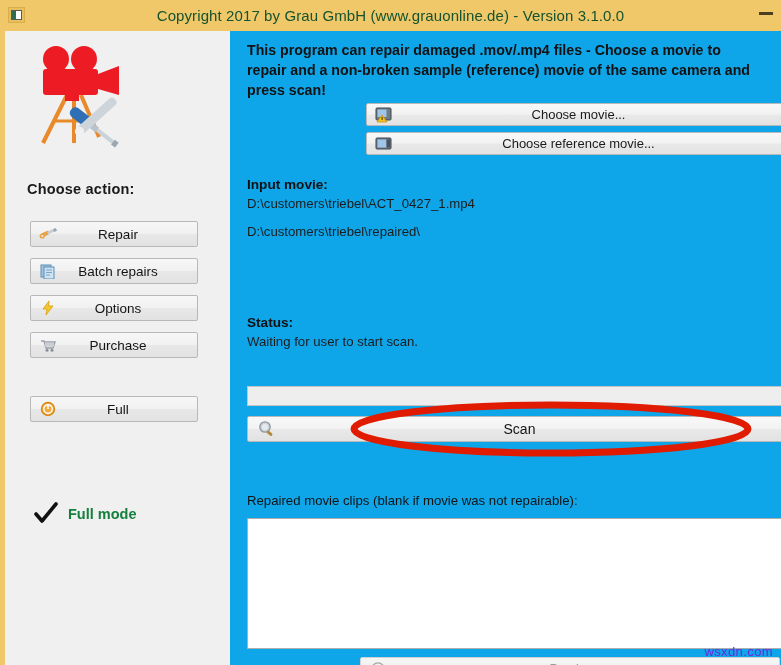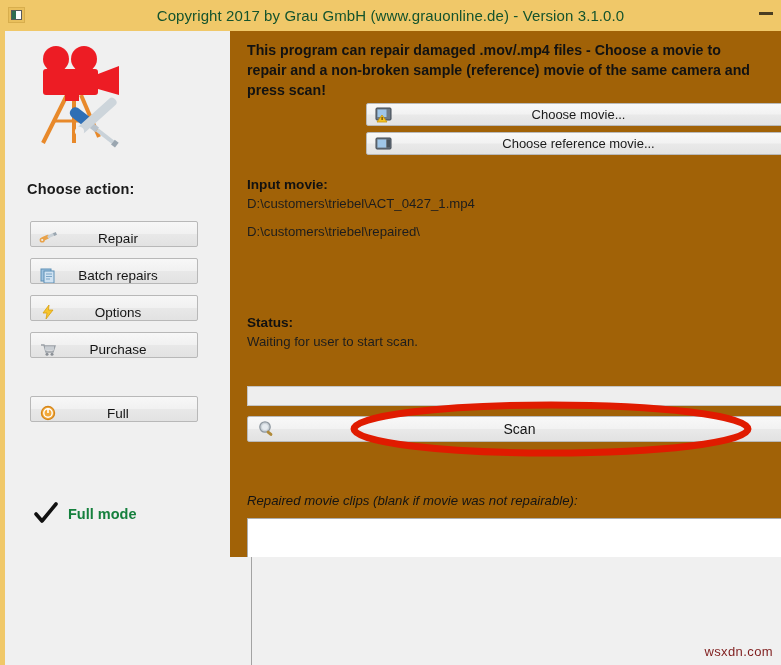--- a/index.html
+++ b/index.html
@@ -100,21 +100,21 @@
 
   .side-btn {
     position: absolute;
     left: 25px;
     width: 168px;
     height: 26px;
     background: linear-gradient(to bottom, #f7f7f7 0%, #f1f1f1 48%, #e8e8e8 52%, #e2e2e2 100%);
     border: 1px solid #b8b8b8;
     border-radius: 2px;
     display: flex;
-    align-items: flex-end;
+    align-items: center;
     cursor: default;
   }
   .side-btn .ico {
     width: 26px;
     display: flex;
     align-items: center;
     justify-content: center;
     margin-left: 4px;
   }
   .side-btn .lbl {
@@ -136,22 +136,22 @@
   .fullmode .lbl {
     font-size: 14.5px;
     font-weight: bold;
     color: #15803d;
   }
 
   
   .main {
     position: absolute;
     left: 230px; top: 31px;
-    width: 551px; height: 526px;
-    background: #a16207;
+    width: 551px; height: 634px;
+    background: #0ea5e9;
     overflow: hidden;
   }
 
   .intro {
     position: absolute;
     left: 17px; top: 9px;
     width: 620px;
     font-size: 14.2px;
     font-weight: bold;
     color: #121212;
@@ -227,21 +227,20 @@
     font-size: 14px; color: #141414;
     padding-right: 28px;
   }
 
   .clip-label {
     position: absolute;
     left: 17px; top: 462px;
     font-size: 13.2px;
     color: #141414;
     white-space: nowrap;
-    font-style: italic;
   }
 
   .clip-box {
     position: absolute;
     left: 17px; top: 487px;
     width: 539px; height: 131px;
     background: #ffffff;
     border: 1px solid #adadad;
   }
 
@@ -271,21 +270,21 @@
     position: absolute;
     left: 348px; top: 400px;
     width: 406px; height: 58px;
     pointer-events: none;
   }
 
   .watermark {
     position: absolute;
     right: 8px; bottom: 6px;
     font-size: 13px;
-    color: #7f1d1d;
+    color: #6d28d9;
     letter-spacing: 0.4px;
   }
 </style>
 </head>
 <body>
 
 <div id="app">
 
   <div class="titlebar">
     <div class="titlebar-icon">

